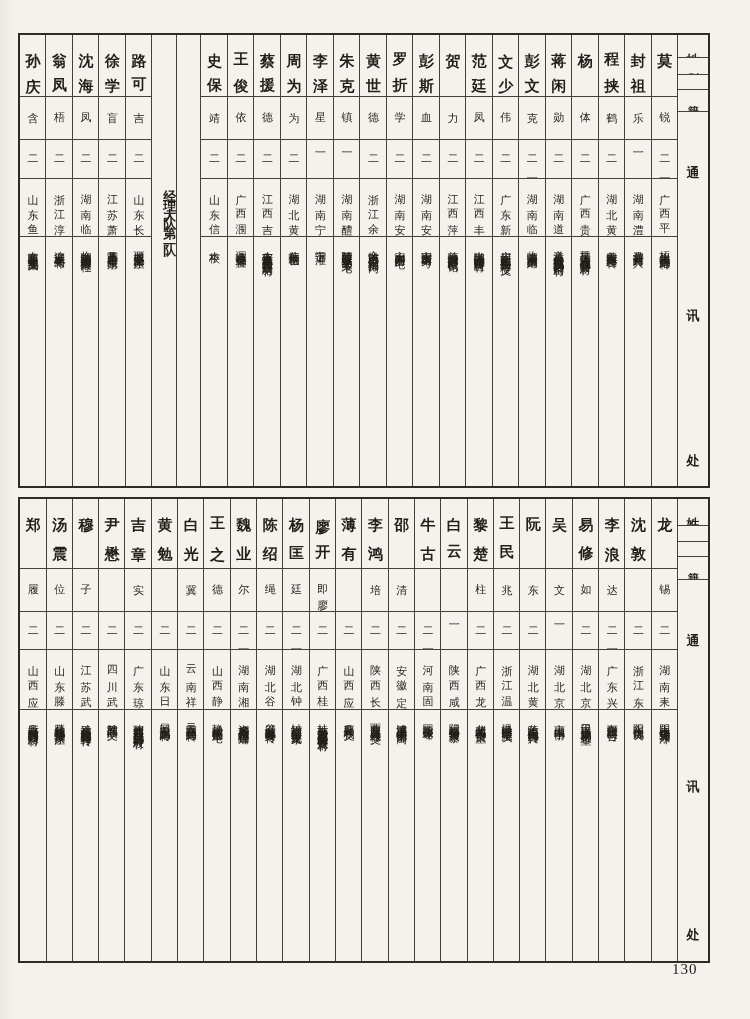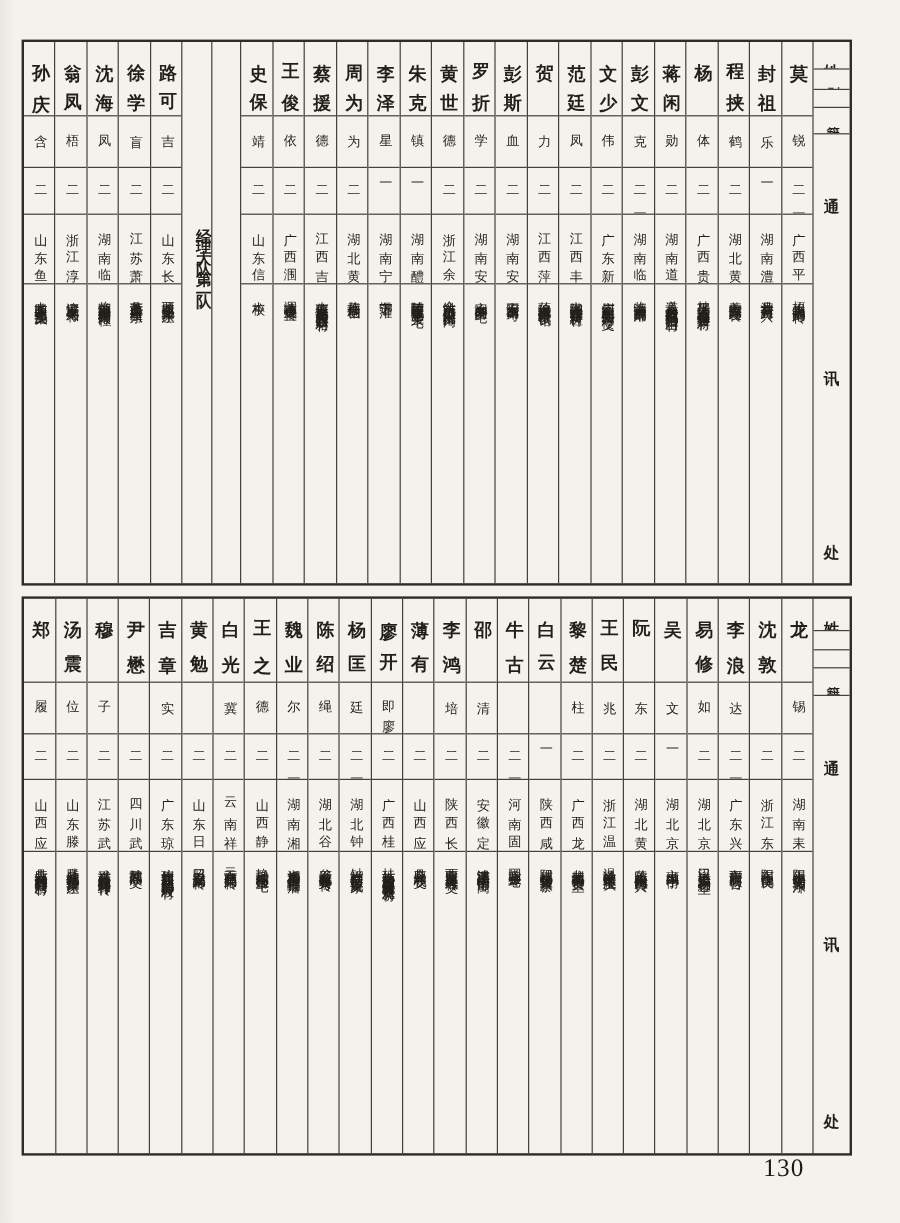--- a/index.html
+++ b/index.html
@@ -44,21 +44,21 @@
   .r-name .vtxt{font-size:15px;font-weight:700;height:100%;
                 text-align:justify;text-align-last:justify;padding:6px 0;}
   .r-alias .vtxt,.r-age .vtxt,.r-native .vtxt{font-size:11px;height:100%;
                 text-align:justify;text-align-last:justify;padding:6px 0;}
   .r-contact .vtxt{font-size:11px;padding-top:5px;letter-spacing:1px;text-align:start;}
   .header-col .vtxt{font-weight:700;}
   .header-col .r-name .vtxt{font-size:13px;padding:8px 0;}
   .header-col .r-contact .vtxt{font-size:13px;height:100%;
                 text-align:justify;text-align-last:justify;padding:42px 0;}
   .div-label .vtxt{font-size:13px;font-weight:700;padding-top:145px;letter-spacing:9px;}
-  .page-number{position:absolute;left:636px;top:961px;font-size:21px;
+  .page-number{position:absolute;left:672px;top:961px;font-size:15px;
                letter-spacing:1px;color:#1b1916;font-family:Liberation Serif, serif;}
 </style>
 </head>
 <body>
 
 <main class="page">
   <section class="roster" id="table-top">
       <div class="cols">
         <div class="col header-col">
           <div class="cell r-name">

